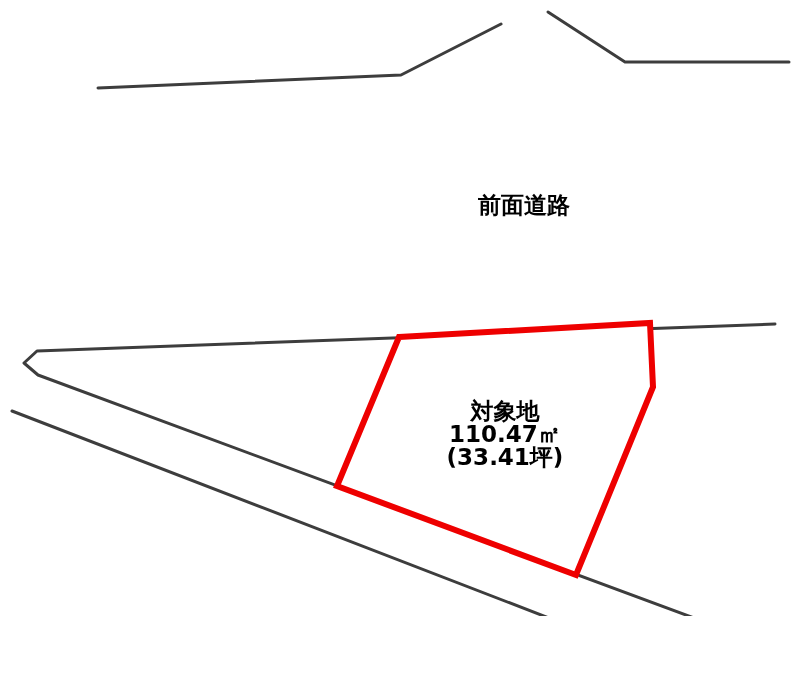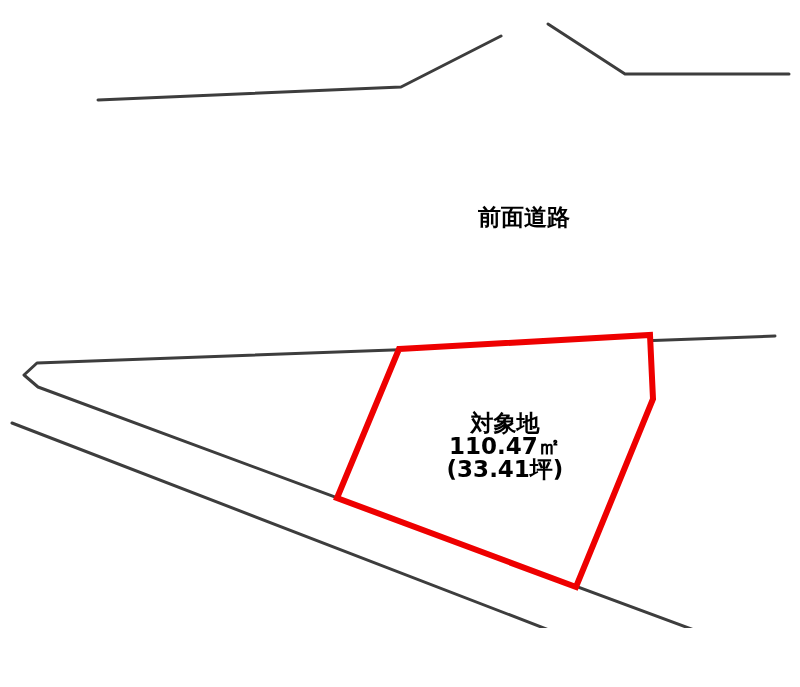--- a/index.html
+++ b/index.html
@@ -6,21 +6,20 @@
     margin: 0;
     padding: 0;
     background: #ffffff;
   }
   .canvas {
     position: relative;
     width: 800px;
     height: 616px;
     background: var(--bg, #ffffff);
     overflow: hidden;
-    margin-top: 12px;
   }
   svg.site-plan {
     display: block;
     width: 800px;
     height: 687px;
   }
   .black-line {
     fill: none;
     stroke: var(--line, #3d3d3d);
     stroke-width: 3;

